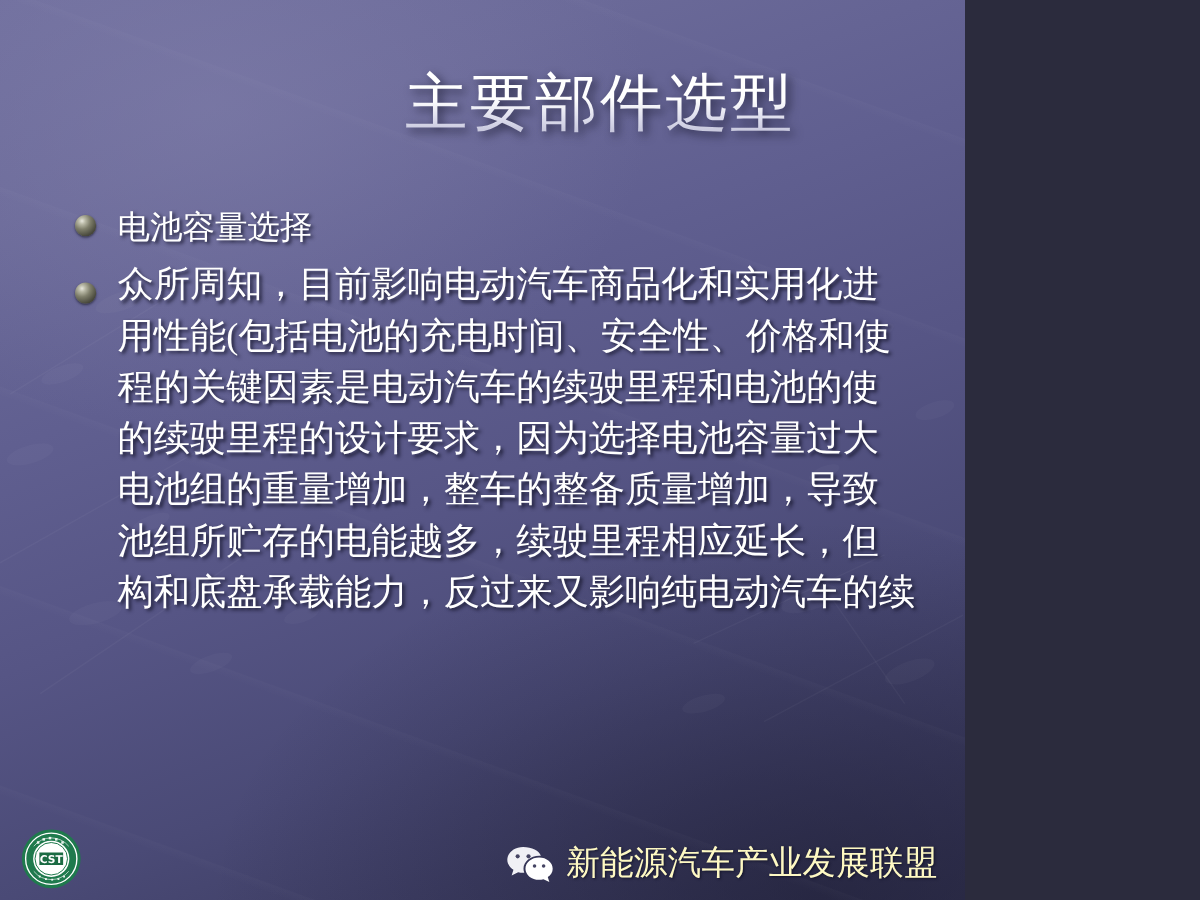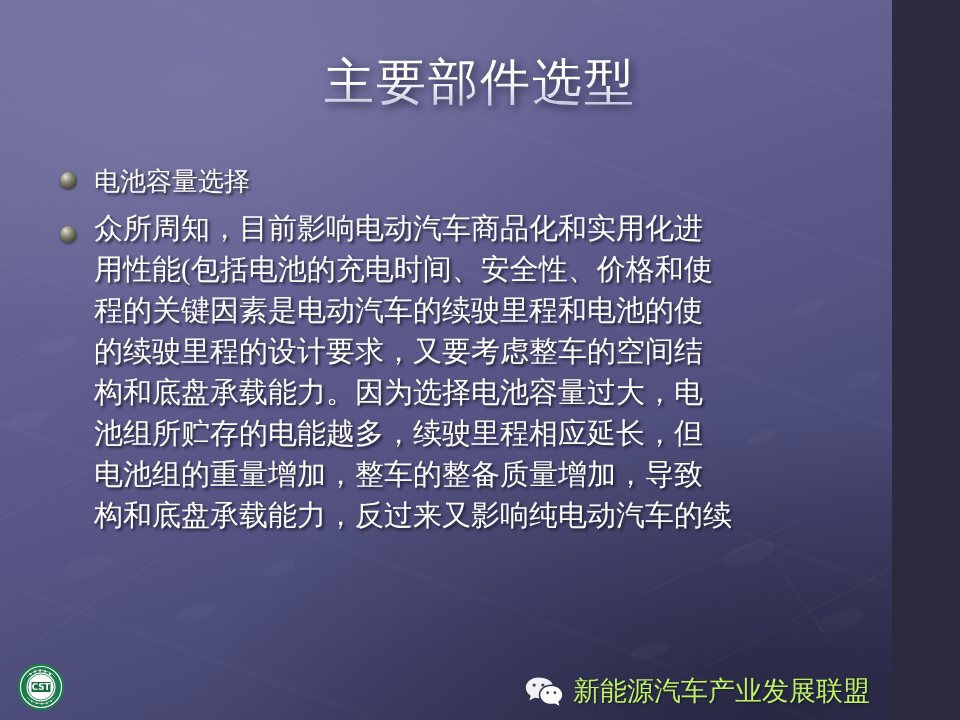--- a/index.html
+++ b/index.html
@@ -6,21 +6,21 @@
     margin: 0;
     padding: 0;
     background: #2b2b3d;
   }
   body {
     font-family: "Liberation Sans", "DejaVu Sans", sans-serif;
   }
 
   .slide {
     position: relative;
-    width: 892px;
+    width: 772px;
     height: 720px;
     overflow: hidden;
     background: #5c5b8c;
   }
 
   
   .bg-base {
     position: absolute;
     inset: 0;
     background:
@@ -131,21 +131,21 @@
     right: 22px;
     bottom: 14px;
     display: flex;
     align-items: center;
     gap: 10px;
   }
   .wechat-icon { width: 38px; height: 30px; display: block; }
   .wechat-label {
     font-size: 27px;
     line-height: 30px;
-    color: #bef264;
+    color: #fef9c3;
     font-family: "DejaVu Sans", "Liberation Sans", sans-serif;
     text-shadow: 1px 1px 2px rgba(15,15,35,0.8);
     white-space: nowrap;
   }
 </style>
 </head>
 <body>
 
 <div class="slide">
 
@@ -186,24 +186,23 @@
     <div class="bullet-row">
       <span class="bullet-dot b1"></span>
       <div class="line-text lead-line">电池容量选择</div>
     </div>
 
     <div class="bullet-row">
       <span class="bullet-dot b2"></span>
       <div class="line-text para-line">众所周知，目前影响电动汽车商品化和实用化进</div>
       <div class="line-text para-line">用性能(包括电池的充电时间、安全性、价格和使</div>
       <div class="line-text para-line">程的关键因素是电动汽车的续驶里程和电池的使</div>
-      <div class="line-text para-line">的续驶里程的设计要求，又要考虑整车的空间结</div>
-      <div class="line-text para-line">构和底盘承载能力。因为选择电池容量过大，电</div>
+      <div class="line-text para-line">的续驶里程的设计要求，因为选择电池容量过大</div>
+      <div class="line-text para-line">电池组的重量增加，整车的整备质量增加，导致</div>
       <div class="line-text para-line">池组所贮存的电能越多，续驶里程相应延长，但</div>
-      <div class="line-text para-line">电池组的重量增加，整车的整备质量增加，导致</div>
       <div class="line-text para-line">构和底盘承载能力，反过来又影响纯电动汽车的续</div>
     </div>
 
   </div>
 
   <svg class="seal" viewBox="0 0 100 100">
     <circle cx="50" cy="50" r="47" fill="#1f7a4d"></circle>
     <circle cx="50" cy="50" r="41" fill="none" stroke="#ffffff" stroke-width="2.2"></circle>
     <circle cx="50" cy="50" r="29" fill="#ffffff"></circle>
     <circle cx="50" cy="50" r="26" fill="none" stroke="#1f7a4d" stroke-width="1.6"></circle>

